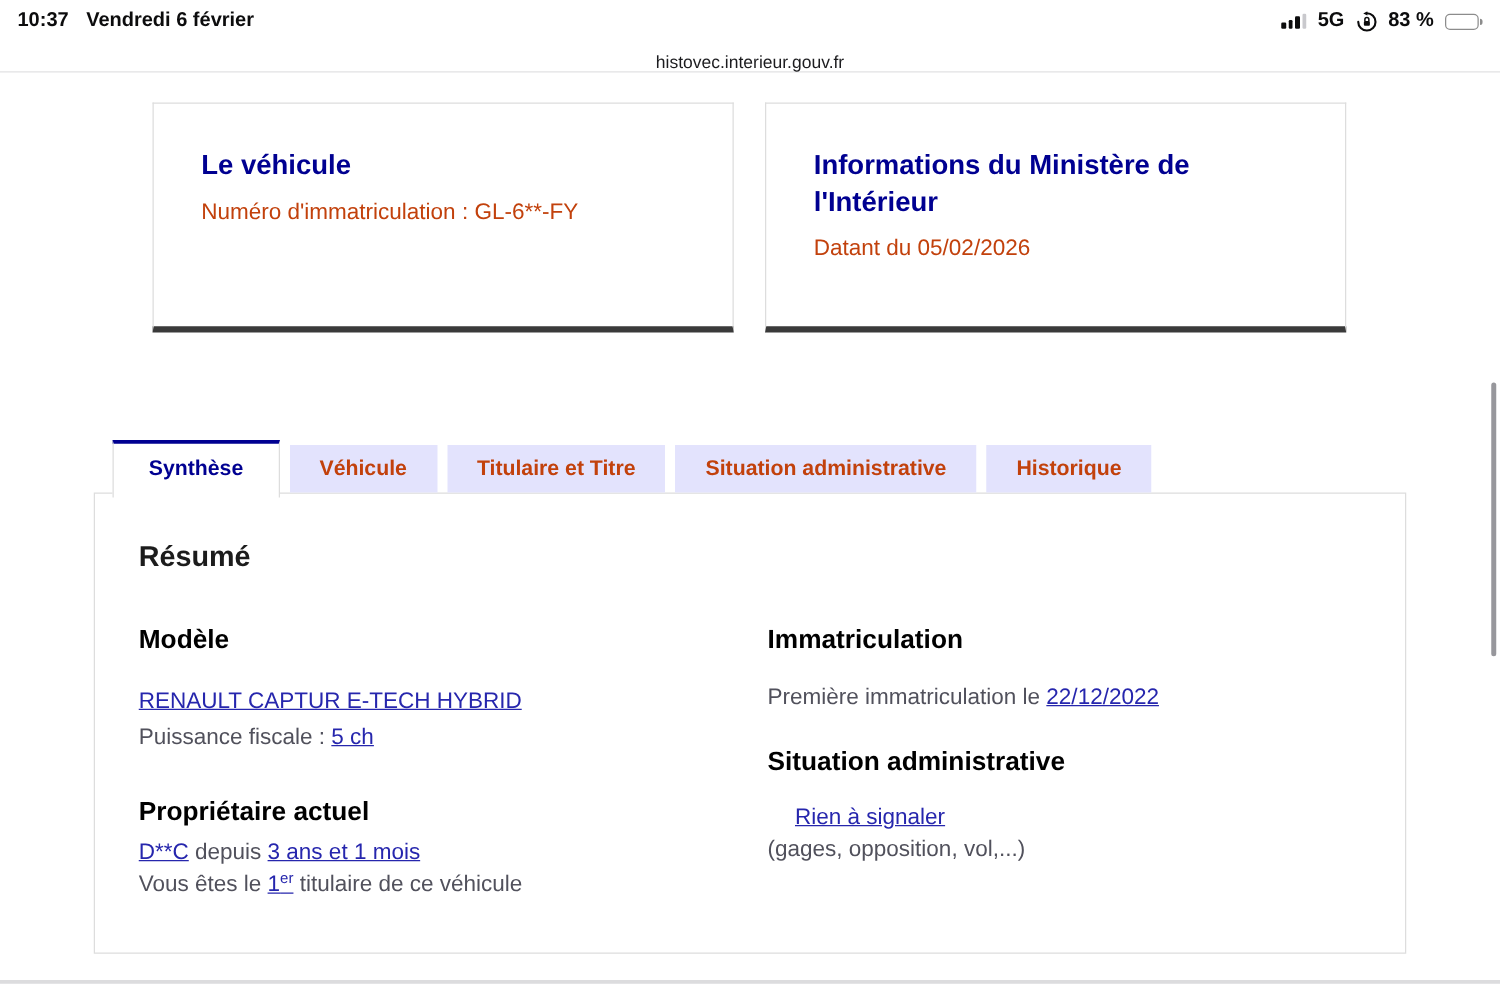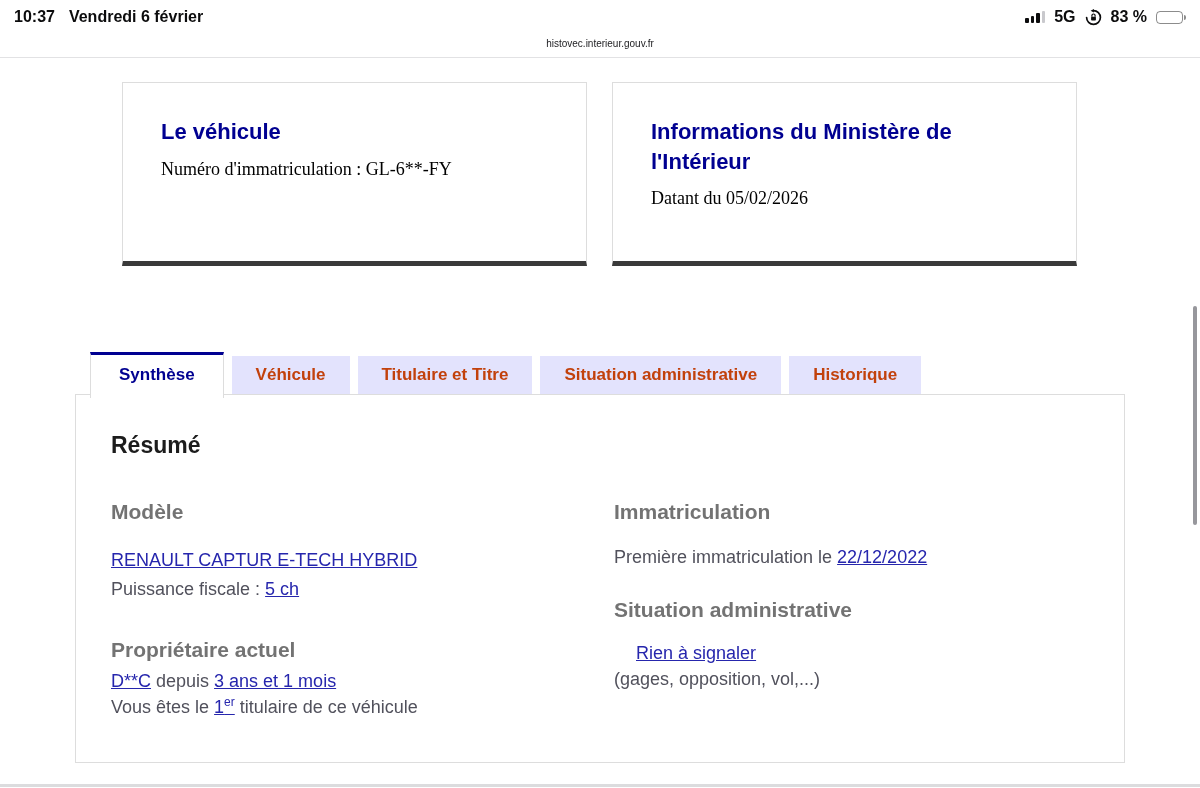--- a/index.html
+++ b/index.html
@@ -54,23 +54,23 @@
     border-radius: 0 2px 2px 0;
     margin-left: 1px;
   }
 
   
   .url-bar {
     position: absolute;
     top: 30px; left: 0; right: 0;
     height: 28px;
     display: flex;
-    align-items: center;
+    align-items: flex-end;
     justify-content: center;
-    font-size: 10px;
+    font-size: 14px;
     color: #1c1c1f;
     border-bottom: 1px solid #e2e2e4;
   }
 
   
   .card {
     position: absolute;
     top: 82px;
     width: 465px;
     height: 184px;
@@ -82,21 +82,21 @@
   .card-vehicle { left: 122px; }
   .card-ministry { left: 612px; }
   .card h2 {
     font-size: 22px;
     font-weight: bold;
     color: #000091;
     line-height: 1.35;
     margin-bottom: 12px;
     max-width: 360px;
   }
-  .card p { font-size: 18px; color: #000000; font-family: Liberation Serif, serif; }
+  .card p { font-size: 18px; color: #c2410c; }
 
   
   .tabs {
     position: absolute;
     top: 352px;
     left: 90px;
     display: flex;
     gap: 8px;
     align-items: flex-start;
     z-index: 2;
@@ -138,21 +138,21 @@
     font-weight: bold;
     color: #1c1c1c;
   }
   .columns { display: flex; margin-top: 41px; }
   .col-left { width: 503px; }
   .col-right { flex: 1; }
 
   .section-h {
     font-size: 21px;
     font-weight: bold;
-    color: #737373;
+    color: #000000;
   }
   .line { font-size: 18px; line-height: 1.45; }
   .gray { color: #51515c; }
   .blue { color: #2626ad; text-decoration: underline; }
   .line sup { font-size: 12px; }
 
   .model-name { margin-top: 23px; }
   .power-line { margin-top: 3px; }
   .owner-h { margin-top: 36px; }
   .owner-line { margin-top: 6px; }

